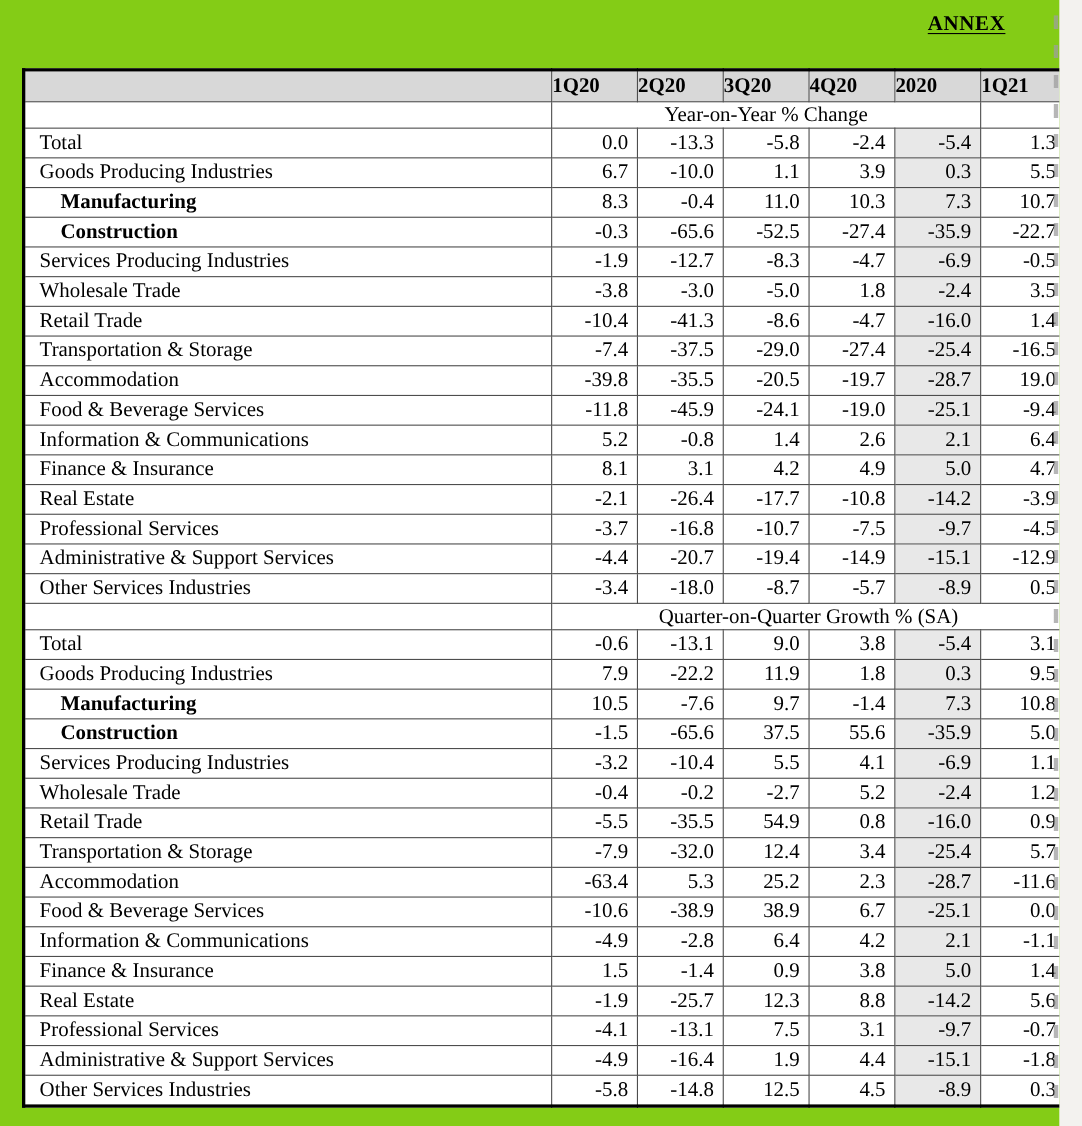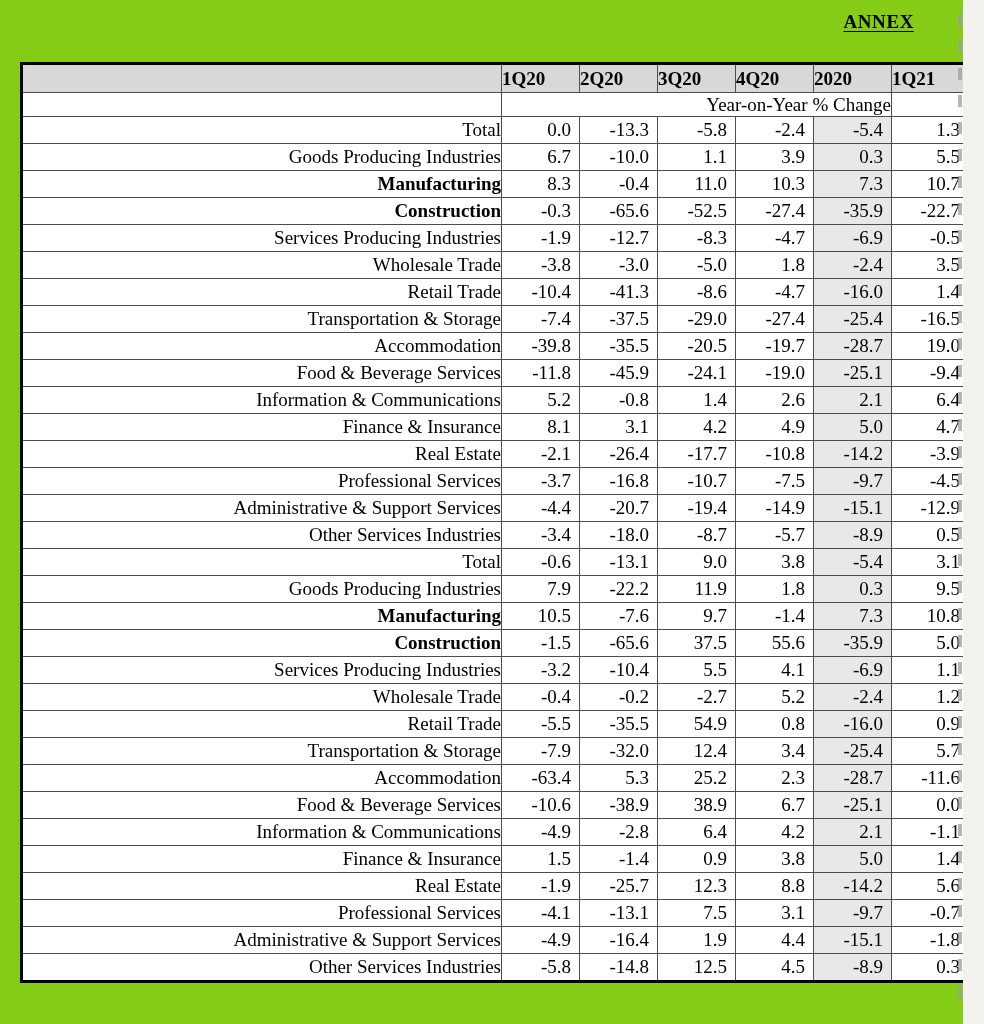--- a/index.html
+++ b/index.html
@@ -58,26 +58,26 @@
   .growth thead th {
     background: #d8d8d8;
     height: 27px;
     font-weight: bold;
     text-align: left;
     font-size: 19px;
   }
   .growth tbody td { height: 26px; }
   .growth tr.section td { height: 23px; }
   td.section-head {
-    text-align: right;
+    text-align: center;
     font-weight: normal;
     font-size: 19px;
   }
   td.rlabel {
-    text-align: right;
+    text-align: left;
     padding-left: 13px;
   }
   td.rlabel.indent { padding-left: 32px; font-weight: bold; }
   td.num {
     text-align: right;
     padding-right: 8px;
   }
   td.shaded { background: #e8e8e8; }
   .edge-marks {
     position: absolute;
@@ -262,20 +262,24 @@
         </tr>
         <tr>
           <td class="rlabel">Other Services Industries</td>
           <td class="num">-3.4</td>
           <td class="num">-18.0</td>
           <td class="num">-8.7</td>
           <td class="num">-5.7</td>
           <td class="num shaded">-8.9</td>
           <td class="num">0.5</td>
         </tr>
+        <tr class="section">
+          <td class="rlabel"></td>
+          <td class="section-head" colspan="6">Quarter-on-Quarter Growth % (SA)</td>
+        </tr>
         <tr>
           <td class="rlabel">Total</td>
           <td class="num">-0.6</td>
           <td class="num">-13.1</td>
           <td class="num">9.0</td>
           <td class="num">3.8</td>
           <td class="num shaded">-5.4</td>
           <td class="num">3.1</td>
         </tr>
         <tr>

